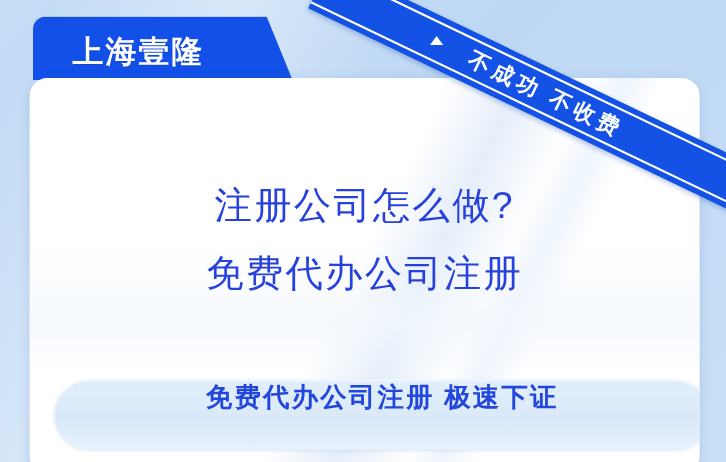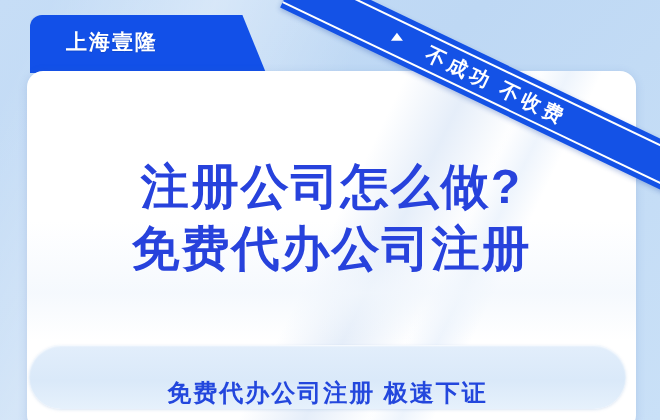--- a/index.html
+++ b/index.html
@@ -43,21 +43,21 @@
     height: 58px;
     background: #1250e8;
     border-radius: 12px 16px 0 0;
     clip-path: polygon(0 0, 90% 0, 100% 100%, 0 100%);
     box-shadow: 0 1px 3px rgba(20,60,160,0.25);
   }
   #tab-label {
     position: absolute;
     left: 36px;
     top: 13px;
-    font-size: 21px;
+    font-size: 28px;
     font-weight: bold;
     color: #ffffff;
     letter-spacing: 2px;
     white-space: nowrap;
     text-shadow: 0 1px 1px rgba(0,0,0,0.12);
   }
 
   
   #card {
     position: absolute;
@@ -102,40 +102,40 @@
 
   
   #headline {
     position: absolute;
     left: 0;
     top: 85px;
     width: 609px;
     text-align: center;
   }
   .headline-line {
-    font-size: 48px;
-    font-weight: bold;
+    font-size: 34px;
+    font-weight: normal;
     color: #2742dc;
     letter-spacing: 2px;
     line-height: 62px;
     white-space: nowrap;
   }
 
   
   #cta-pill {
     position: absolute;
-    left: 2px;
+    left: 22px;
     top: 274px;
     width: 597px;
     height: 64px;
     background: linear-gradient(180deg, #e2eefb 0%, #dae9f9 55%, #e6f1fc 100%);
     border-radius: 32px;
     box-shadow: inset 0 1px 2px rgba(255,255,255,0.9), 0 1px 3px rgba(120,160,210,0.25);
     display: flex;
-    align-items: flex-end;
+    align-items: flex-start;
     justify-content: center;
   }
   #cta-text {
     font-size: 24px;
     font-weight: bold;
     color: #2347dd;
     letter-spacing: 2px;
     white-space: nowrap;
   }
 

